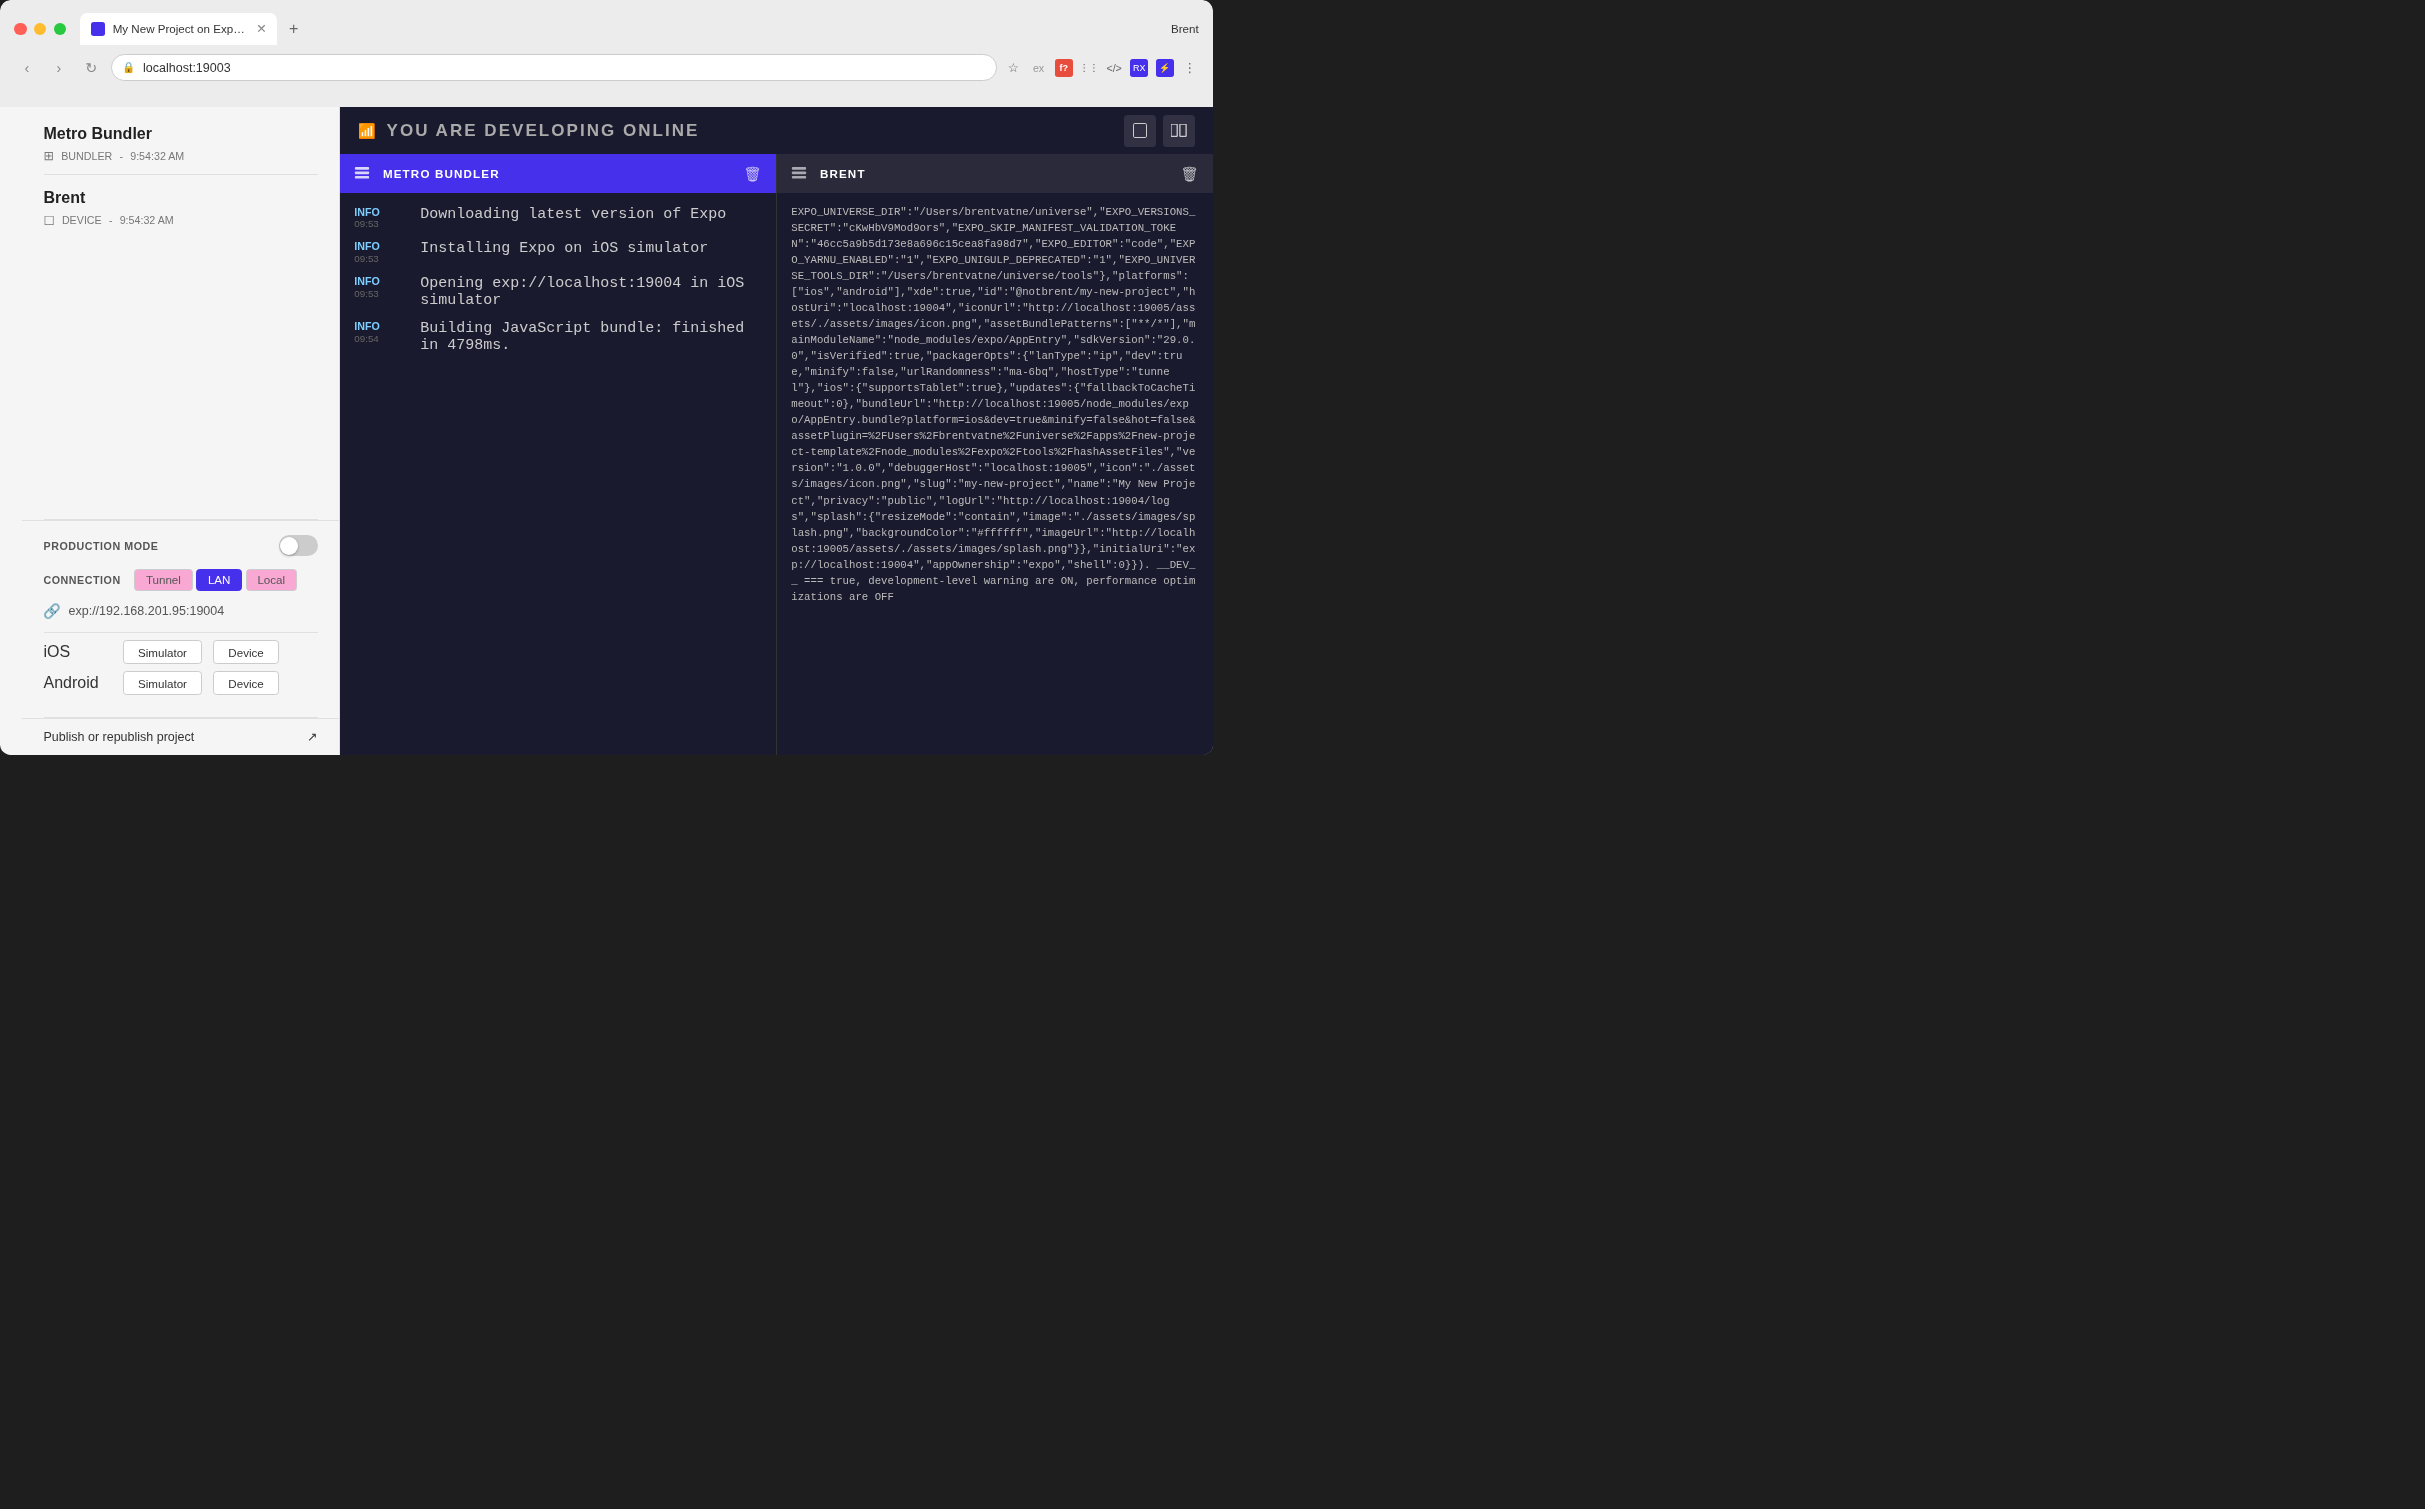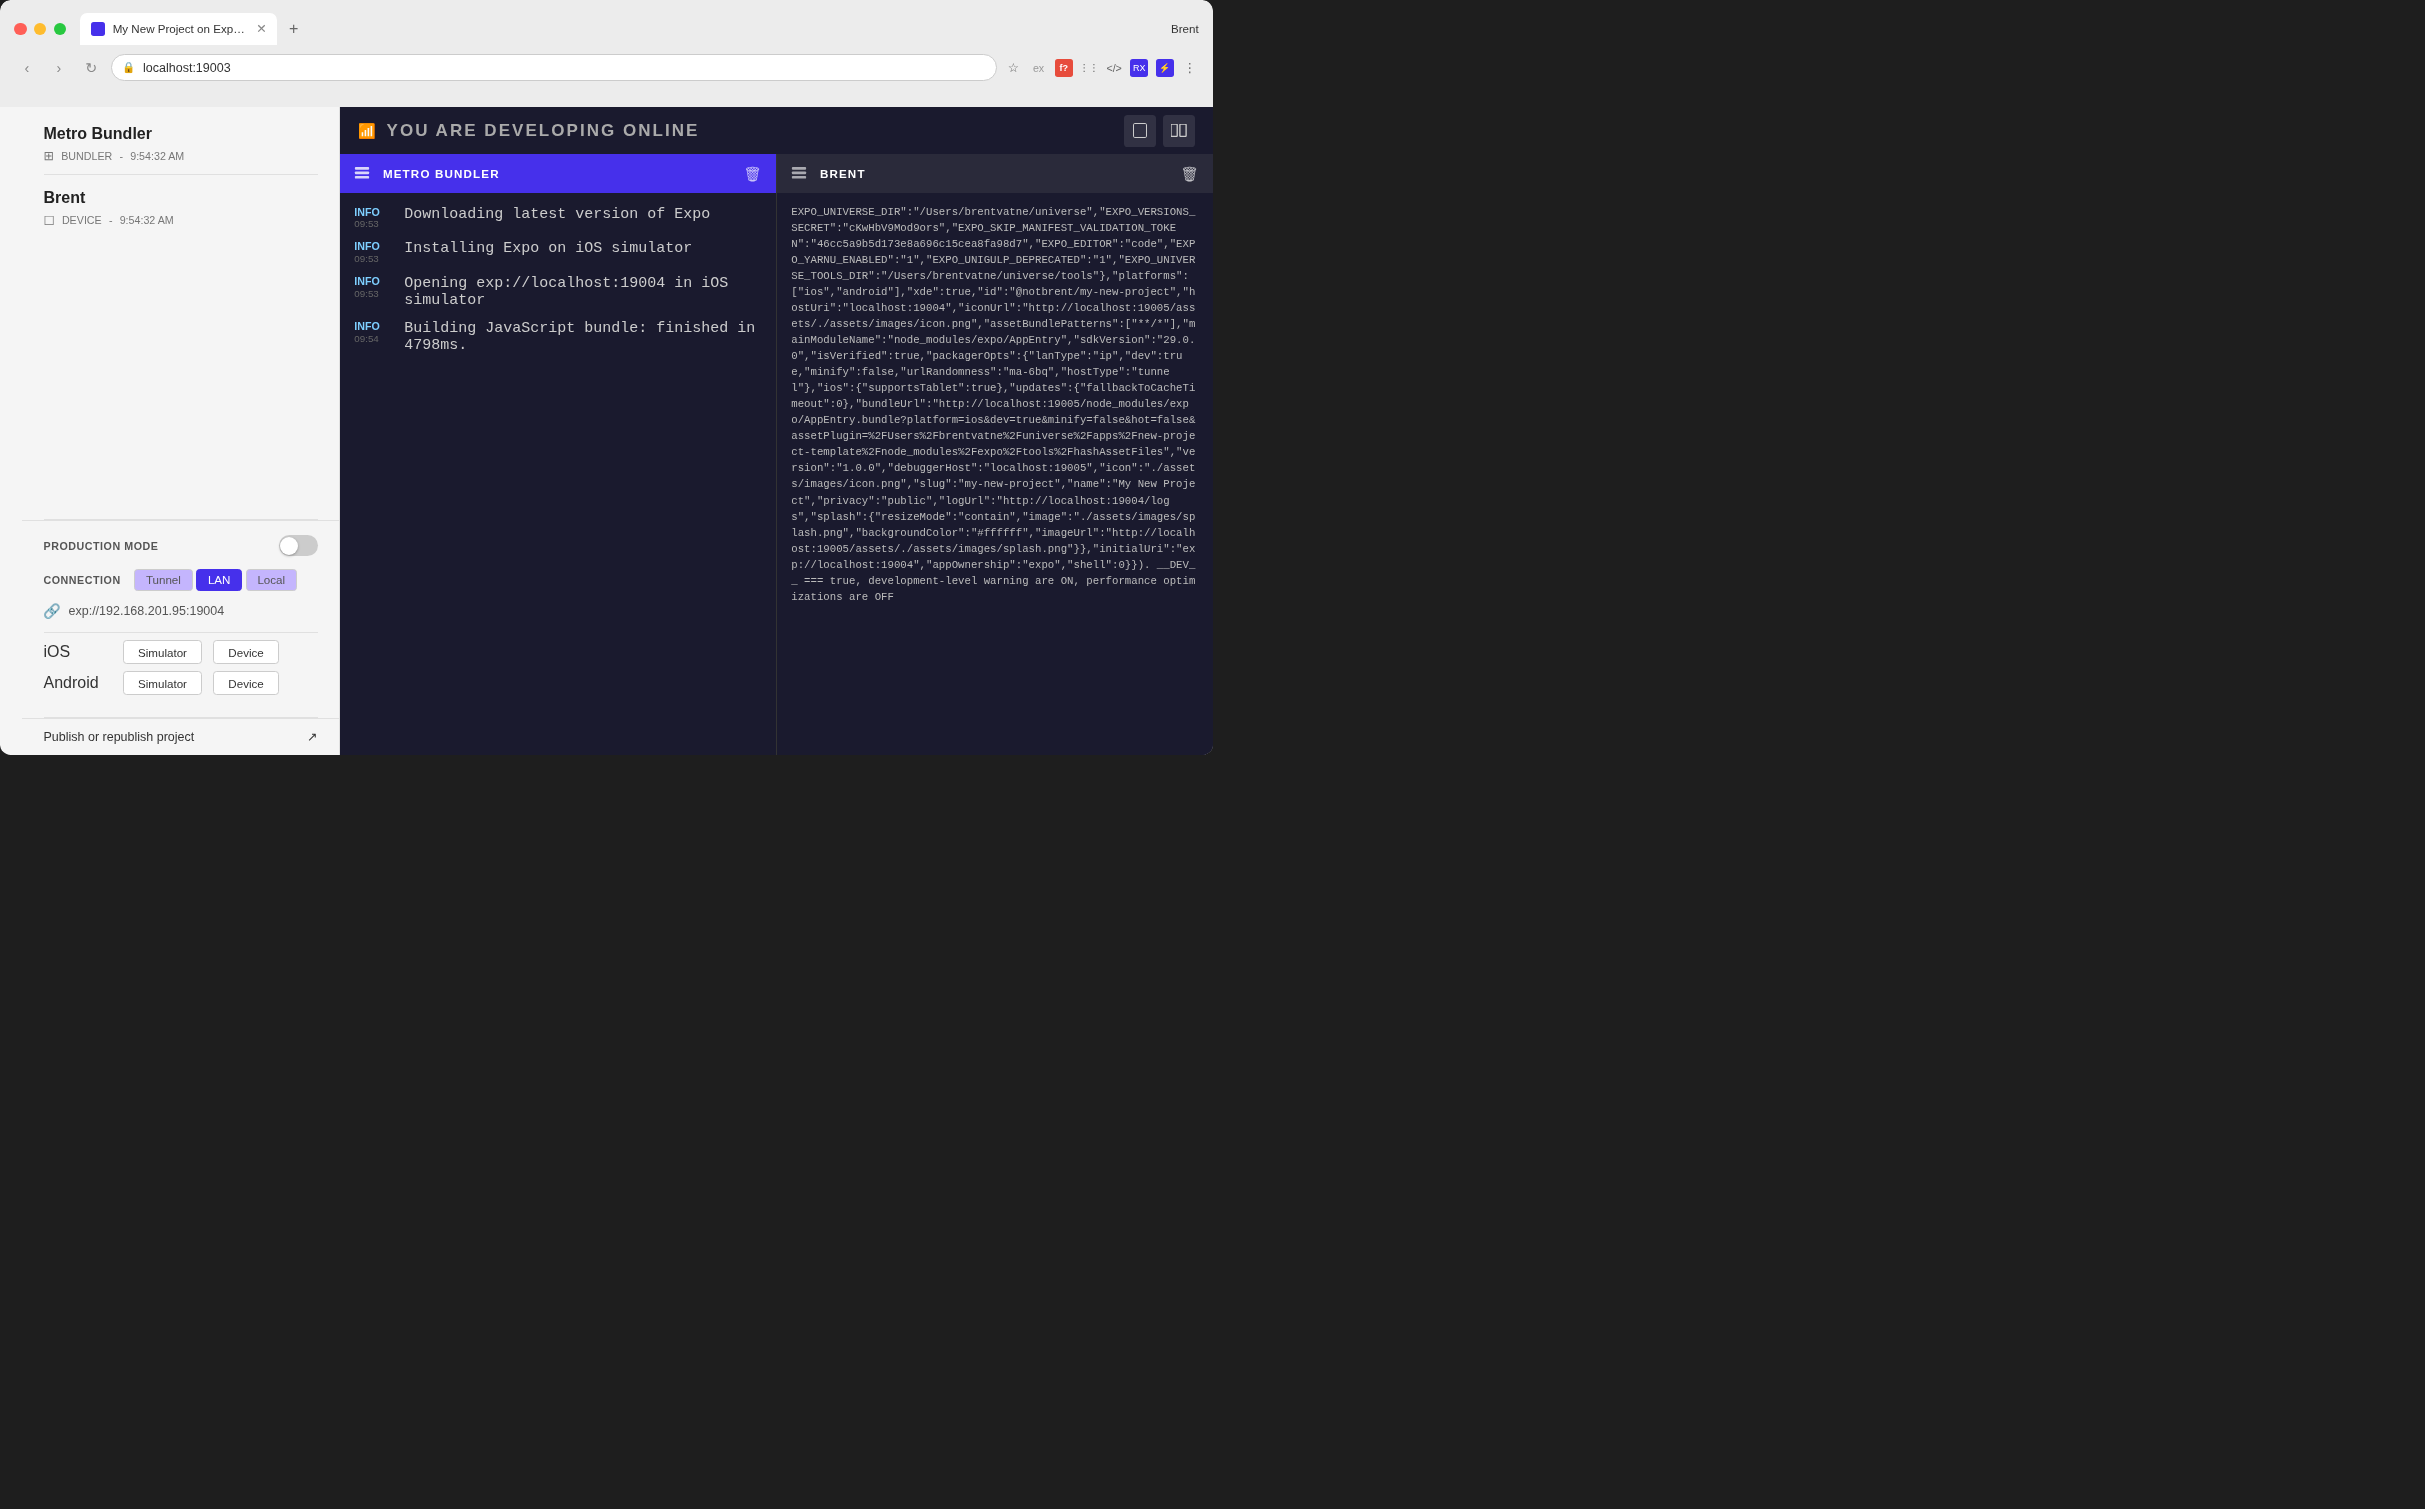--- a/index.html
+++ b/index.html
@@ -281,21 +281,21 @@
     }
 
     .connection-buttons {
       display: flex;
       gap: 3.6px;
     }
 
     .conn-btn {
       padding: 3.6px 10.7px;
       border: 0.9px solid #ccc;
-      background: #c4b5fd;
+      background: #f9a8d4;
       border-radius: 3.6px;
       font-size: 11.6px;
       cursor: pointer;
       color: #555;
     }
 
     .conn-btn.active {
       background: #4630EB;
       color: #fff;
       border-color: #4630EB;
@@ -447,21 +447,21 @@
     .log-entries {
       flex: 1;
       background: #1a1a2e;
       overflow-y: auto;
       padding: 7.2px 0;
     }
 
     .log-entry {
       display: flex;
       padding: 5.4px 14.3px;
-      gap: 14px;
+      gap: 30px;
       align-items: flex-start;
     }
 
     .log-level {
       font-size: 10.7px;
       font-weight: 700;
       color: #7ecfff;
       text-transform: uppercase;
       min-width: 29px;
     }

